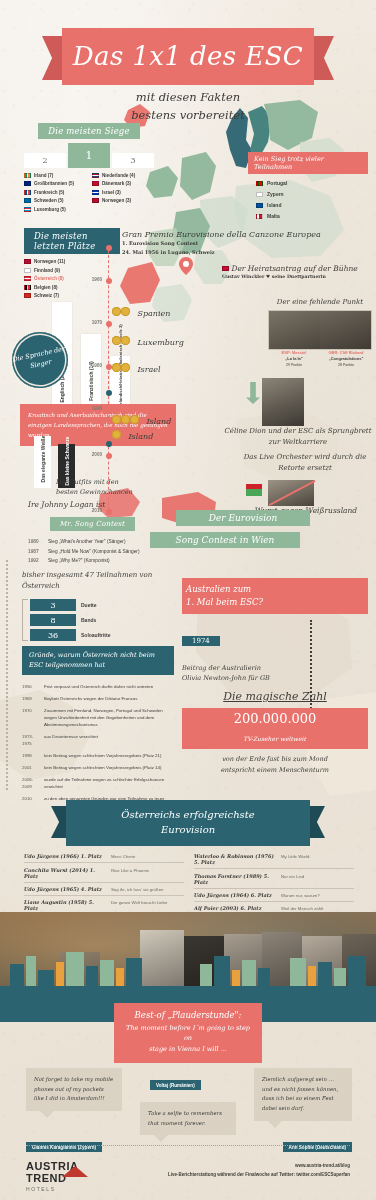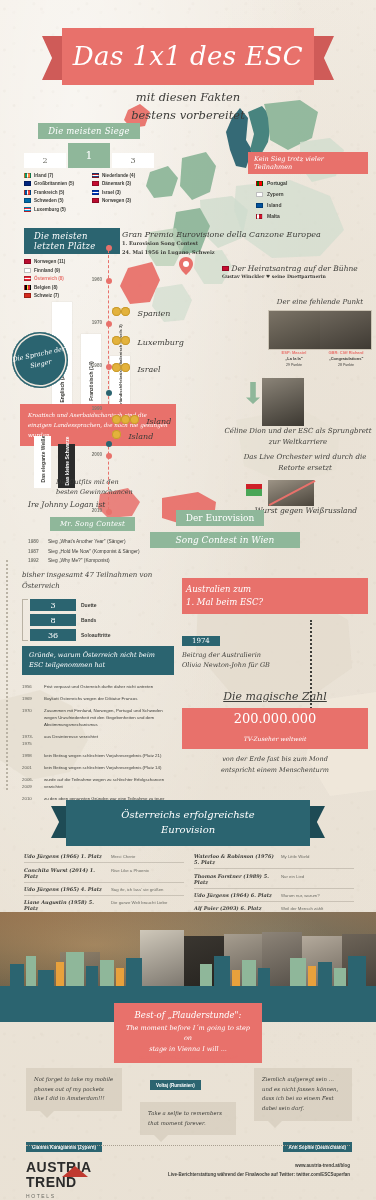--- a/index.html
+++ b/index.html
@@ -140,21 +140,21 @@
   .reasons td { font-size:4.4px; color:#3d3d39; padding:2.6px 3px 2.6px 0; vertical-align:top; line-height:1.55; }
   .reasons td.y { color:#5a5a52; width:22px; white-space:pre-line; }
 
   
   .aus { position:absolute; left:182px; top:578px; width:186px; text-align:left; }
   .aus .hdr { background:#e8716b; color:#fff; font-family:"DejaVu Serif",serif; font-style:italic;
     font-size:8.5px; padding:5px 4px; line-height:1.5; }
   .aus .yr { display:inline-block; background:#2b6470; color:#fff; font-family:"DejaVu Serif",serif;
     font-size:7px; padding:1px 10px; margin-top:22px; }
   .aus .sub { font-family:"DejaVu Serif",serif; font-style:italic; font-size:6.5px; color:#3d3d39;
-    line-height:1.6; margin-top:3px; }
+    line-height:1.6; margin-top:16px; }
 
   
   .magic { position:absolute; left:182px; top:690px; width:186px; text-align:center; }
   .magic .h { font-family:"DejaVu Serif",serif; font-style:italic; font-size:11px; color:#3d3d39;text-decoration:underline; }
   .magic .num { background:#e8716b; color:#fff; font-family:"DejaVu Serif",serif; margin-top:5px;
     padding:3px 4px 4px; }
   .magic .num b { font-size:13px; font-weight:normal; display:block; }
   .magic .num i { font-size:6px; font-style:italic; }
   .magic .sub { font-family:"DejaVu Serif",serif; font-style:italic; font-size:6.5px; color:#3d3d39;
     line-height:1.7; margin-top:5px; }
@@ -203,21 +203,21 @@
   .quotes { position:absolute; left:0; top:1068px; width:376px; }
   .qbox { position:absolute; background:rgba(205,196,180,.55); padding:7px 8px;
     font-family:"DejaVu Serif",serif; font-style:italic; font-size:5.4px; color:#3d3d39; line-height:1.8; }
   .qbox:after { content:""; position:absolute; bottom:-7px; left:14px; border:7px solid transparent;
     border-top-color:rgba(205,196,180,.55); border-bottom:none; }
   .qtag { position:absolute; background:#2b6470; color:#fff; font-size:4.6px; font-weight:bold;
     padding:2.5px 6px; white-space:nowrap; }
   .footdiv { position:absolute; left:26px; top:1145px; width:324px; height:0;
     border-top:1.5px dotted #a89f90; }
   .logo { position:absolute; left:26px; top:1160px; }
-  .logo .l1 { font-size:14px; font-weight:bold; color:#2b2b2b; letter-spacing:.5px; line-height:1.1; }
+  .logo .l1 { font-size:11px; font-weight:bold; color:#2b2b2b; letter-spacing:.5px; line-height:1.1; }
   .logo .l2 { font-size:5px; color:#6b6b64; letter-spacing:1.6px; margin-top:2px; }
   .tri { position:absolute; left:62px; top:1166px; width:0; height:0;
     border-left:13px solid transparent; border-right:13px solid transparent; border-bottom:11px solid #c0392f; }
   .foottxt { position:absolute; right:26px; top:1162px; text-align:right; font-size:4.5px;
     font-weight:bold; color:#3d3d39; line-height:1.9; }
 </style>
 </head>
 <body>
 
 <div class="page">
@@ -496,21 +496,21 @@
             <td>Sieg „Hold Me Now" (Komponist &amp; Sänger)</td>
           </tr>
       <tr>
             <td class="y">1992</td>
             <td>Sieg „Why Me?" (Komponist)</td>
           </tr>
     </tbody>
       </table>
   </div>
 
-  <div style="position:absolute;left:176px;top:510px;width:88px;background:#8fb79a;color:#fff;font-family:'DejaVu Serif',serif;font-size:9px;text-align:center;padding:3px 0">Der Eurovision</div>
+  <div style="position:absolute;left:176px;top:510px;width:134px;background:#8fb79a;color:#fff;font-family:'DejaVu Serif',serif;font-style:italic;font-size:9px;text-align:center;padding:3px 0">Der Eurovision</div>
   <div style="position:absolute;left:150px;top:532px;width:150px;background:#8fb79a;color:#fff;font-family:'DejaVu Serif',serif;font-style:italic;font-size:9px;text-align:center;padding:3px 0">Song Contest in Wien</div>
 
   <div class="aut">
     <div class="h">bisher insgesamt 47 Teilnahmen von Österreich</div>
     <div class="rows" style="position:relative;padding-left:8px">
       <div class="autbrace"></div>
       <div class="autrow">
           <div class="box">3</div>
           <div class="lbl">Duette</div>
         </div>

